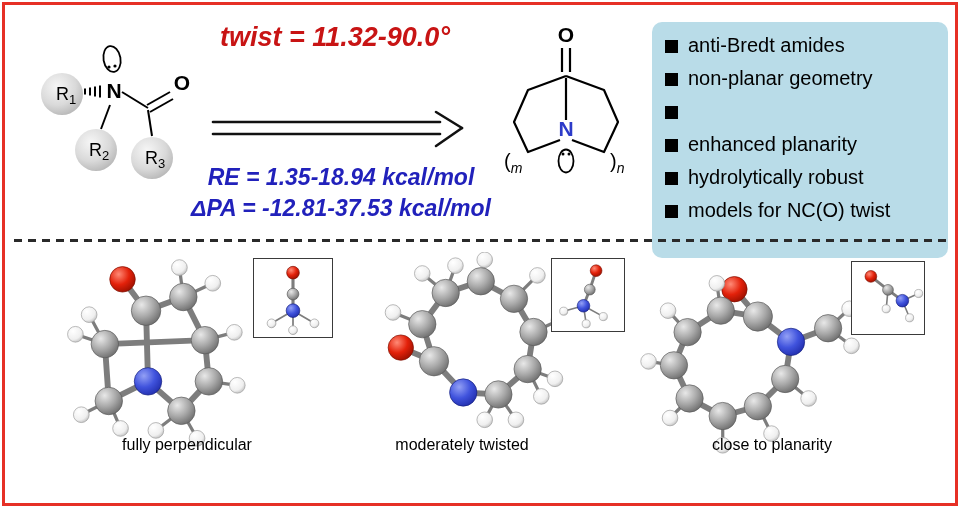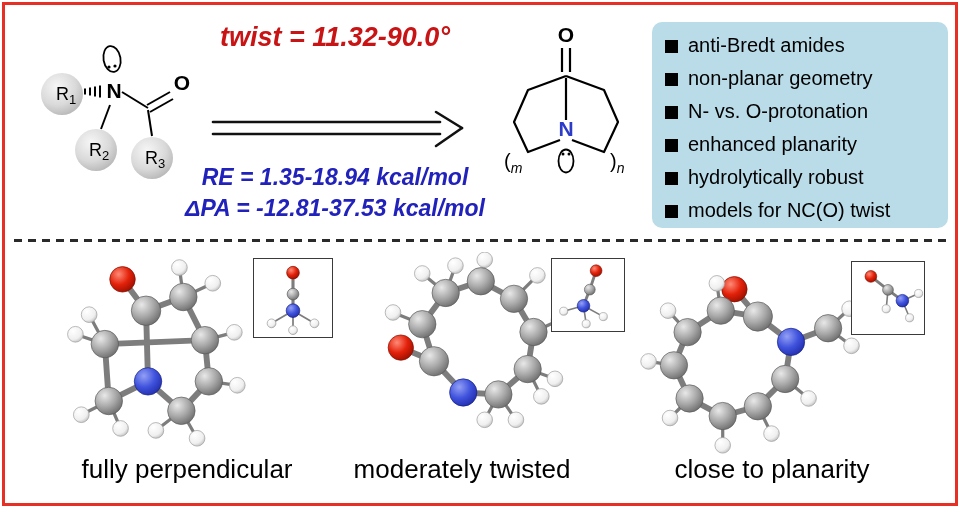--- a/index.html
+++ b/index.html
@@ -6,26 +6,26 @@
   .canvas{position:relative;width:960px;height:508px;background:#ffffff;
           font-family:"Liberation Sans",sans-serif;overflow:hidden}
   .frame{position:absolute;inset:2px;border:3px solid #e63026;pointer-events:none}
 
   .abs{position:absolute}
 
   
   .red-metrics{left:185px;top:22px;width:300px;text-align:center;
                color:#c81414;font-weight:bold;font-style:italic;
                font-size:27px;line-height:30px;white-space:nowrap}
-  .blue-metrics{left:150px;top:162px;width:370px;text-align:center;
+  .blue-metrics{left:156px;top:162px;width:370px;text-align:center;
                 color:#2121bb;font-weight:bold;font-style:italic;
                 font-size:23px;line-height:31px;white-space:nowrap}
 
   
-  .bullet-box{left:652px;top:22px;width:296px;height:206px;background:#b9dce8;
+  .bullet-box{left:652px;top:22px;width:296px;height:236px;background:#b9dce8;
               border-radius:10px;padding:7px 0 0 13px;box-sizing:border-box}
   .bullet{font-size:20px;line-height:33px;color:#000;white-space:nowrap}
   .sq{display:inline-block;width:13px;height:13px;background:#000;
       margin-right:10px;transform:translateY(1px)}
 
   
   .dashes{left:14px;top:239px;width:932px;height:2.5px;
           background:repeating-linear-gradient(90deg,#2a2a2a 0 8px,transparent 8px 14px)}
 
   
@@ -35,21 +35,21 @@
 
   
   .mol1{left:36px;top:246px;width:226px;height:206px}
   .mol2{left:336px;top:252px;width:235px;height:200px}
   .mol3{left:634px;top:258px;width:235px;height:200px}
   .inset{background:#fff;border:1.5px solid #3a3a3a;box-sizing:border-box}
   .inset1{left:253px;top:258px;width:80px;height:80px}
   .inset2{left:551px;top:258px;width:74px;height:74px}
   .inset3{left:851px;top:261px;width:74px;height:74px}
 
-  .caption{top:454px;font-size:26px;color:#000;text-align:center;white-space:nowrap}
+  .caption{top:436px;font-size:16px;color:#000;text-align:center;white-space:nowrap}
   .cap1{left:62px;width:250px}
   .cap2{left:347px;width:230px}
   .cap3{left:647px;width:250px}
 
   svg text{font-family:"Liberation Sans",sans-serif}
   .atom-label{font-size:21px;font-weight:bold;fill:#000}
   .n-blue{fill:#2d3bc9}
   .r-label{font-size:18px;fill:#000}
   .sub{font-size:13px}
   .bracket{font-size:20px;fill:#000}
@@ -152,21 +152,21 @@
     <ellipse cx="84" cy="141" rx="7.5" ry="11.5" fill="#ffffff" stroke="#000" stroke-width="1.8"></ellipse>
     <circle cx="81" cy="134" r="1.5" fill="#000"></circle>
     <circle cx="87" cy="134" r="1.5" fill="#000"></circle>
     <text x="22" y="148" class="bracket"><tspan>(</tspan><tspan class="bracket-sub" dy="5">m</tspan></text>
     <text x="128" y="148" class="bracket"><tspan>)</tspan><tspan class="bracket-sub" dy="5">n</tspan></text>
   </svg>
 
   <div class="abs bullet-box">
     <div class="bullet"><span class="sq"></span><span>anti-Bredt amides</span></div>
     <div class="bullet"><span class="sq"></span><span>non-planar geometry</span></div>
-    <div class="bullet"><span class="sq"></span><span>N- vs. O-protonation</span></div>
+    <div class="bullet"><span class="sq"></span></div>
     <div class="bullet"><span class="sq"></span><span>enhanced planarity</span></div>
     <div class="bullet"><span class="sq"></span><span>hydrolytically robust</span></div>
     <div class="bullet"><span class="sq"></span><span>models for NC(O) twist</span></div>
   </div>
 
   <div class="abs dashes"></div>
 
   <svg class="abs mol1" viewBox="0 0 230 210">
       <line x1="88" y1="34" x2="112" y2="66" stroke="#7d7d7d" stroke-width="6" stroke-linecap="round"></line>
       <line x1="112" y1="66" x2="114" y2="138" stroke="#7d7d7d" stroke-width="6" stroke-linecap="round"></line>

